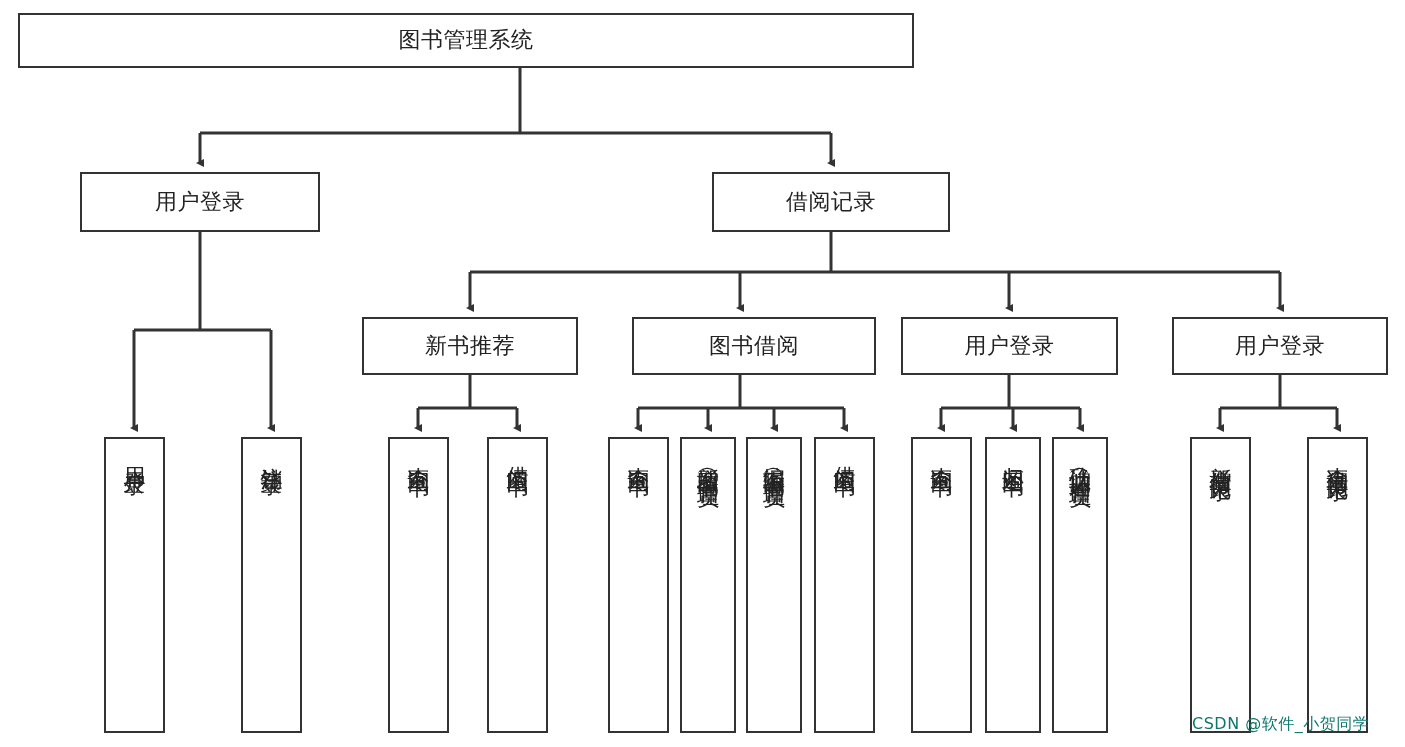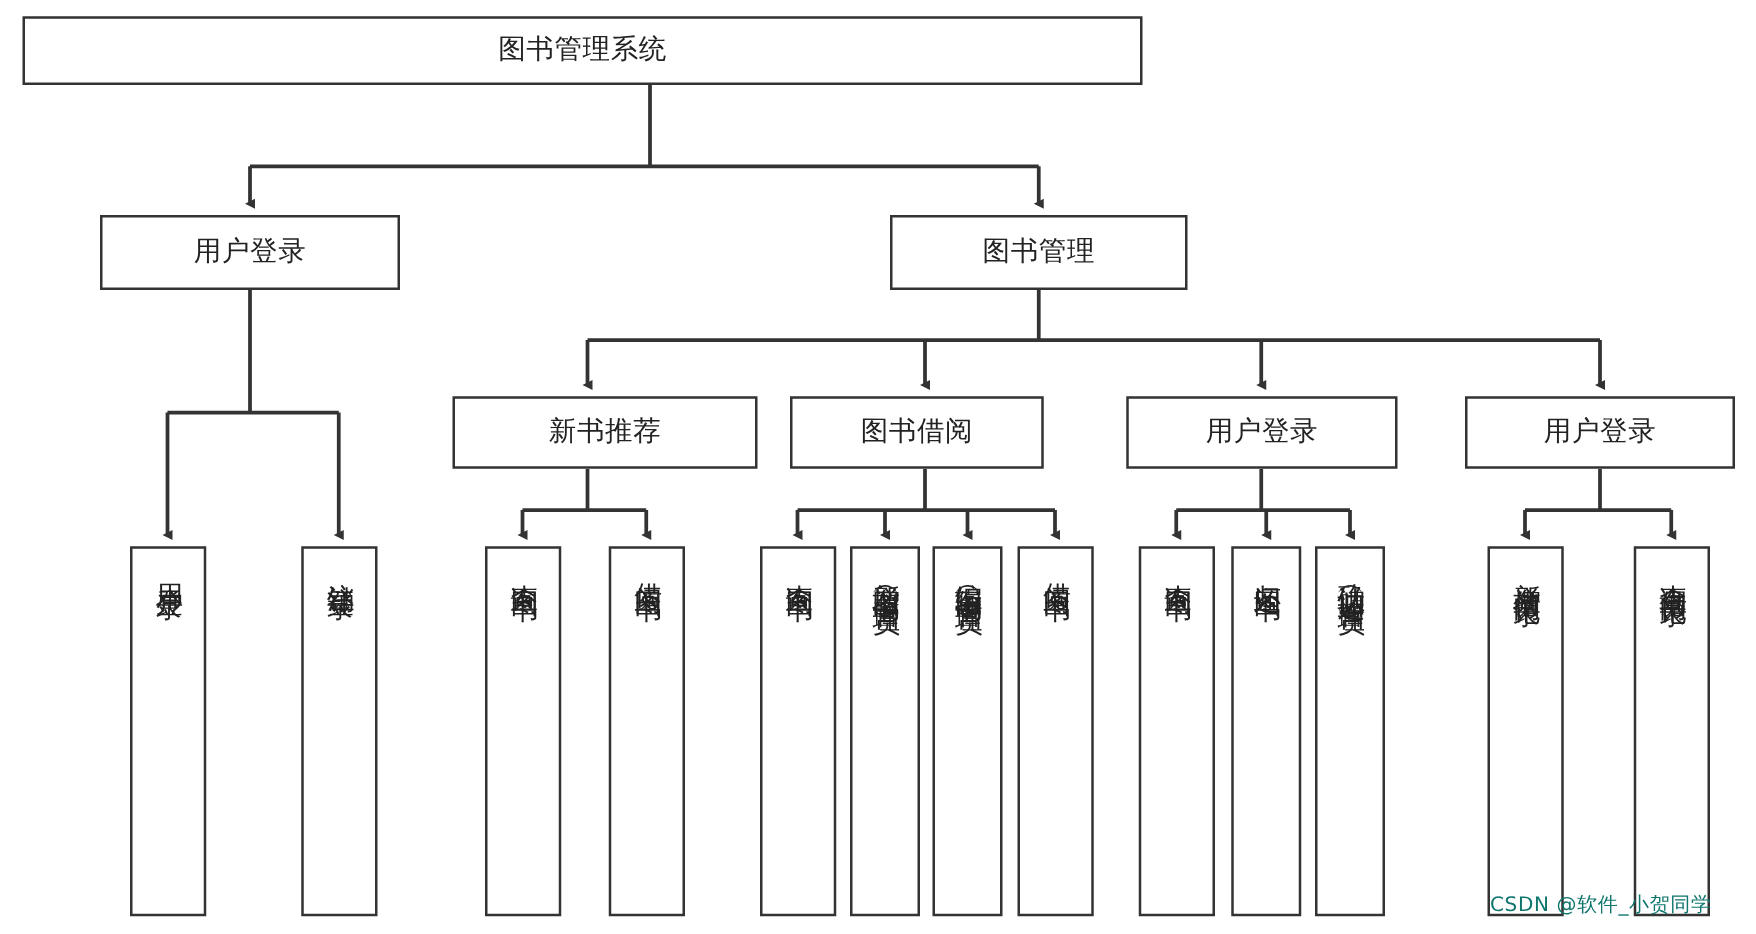--- a/index.html
+++ b/index.html
@@ -137,27 +137,27 @@
   </svg>
 
   <div class="node root horizontal" style="left:18px; top:13px; width:896px; height:55px;">
     <span class="label">图书管理系统</span>
   </div>
 
   <div class="node horizontal" style="left:80px; top:172px; width:240px; height:60px;">
     <span class="label">用户登录</span>
   </div>
   <div class="node horizontal" style="left:712px; top:172px; width:238px; height:60px;">
-    <span class="label">图书管理</span>
-  </div>
-
-  <div class="node horizontal" style="left:362px; top:317px; width:244px; height:58px;">
+    <span class="label">借阅记录</span>
+  </div>
+
+  <div class="node horizontal" style="left:362px; top:317px; width:216px; height:58px;">
     <span class="label">新书推荐</span>
   </div>
-  <div class="node horizontal" style="left:632px; top:317px; width:203px; height:58px;">
+  <div class="node horizontal" style="left:632px; top:317px; width:244px; height:58px;">
     <span class="label">图书借阅</span>
   </div>
   <div class="node horizontal" style="left:901px; top:317px; width:217px; height:58px;">
     <span class="label">用户登录</span>
   </div>
   <div class="node horizontal" style="left:1172px; top:317px; width:216px; height:58px;">
     <span class="label">用户登录</span>
   </div>
 
   <div class="node vertical" style="left:104px; top:437px; width:61px; height:296px;">

